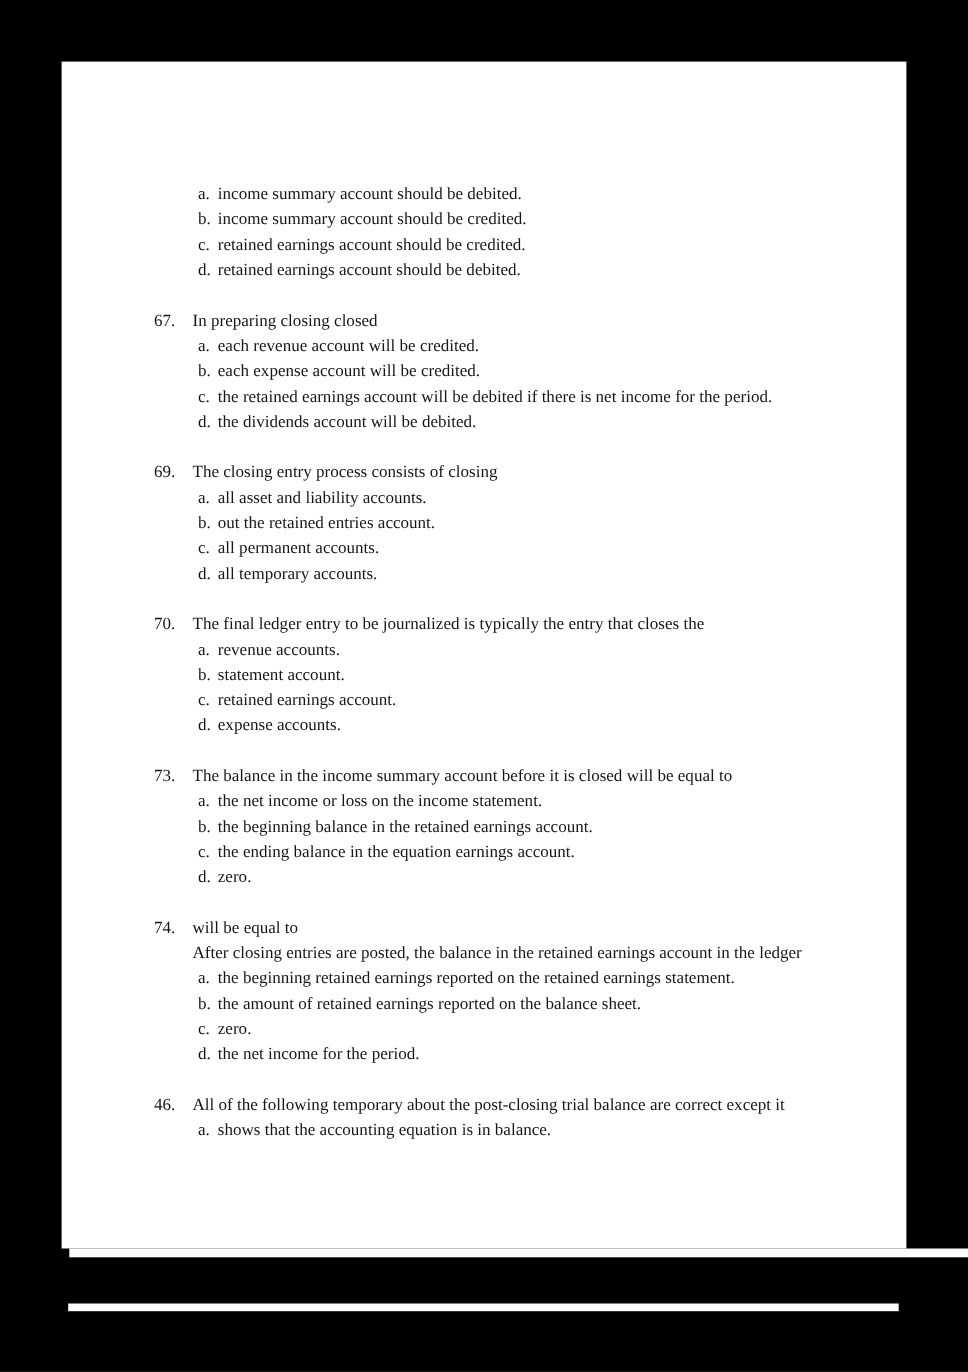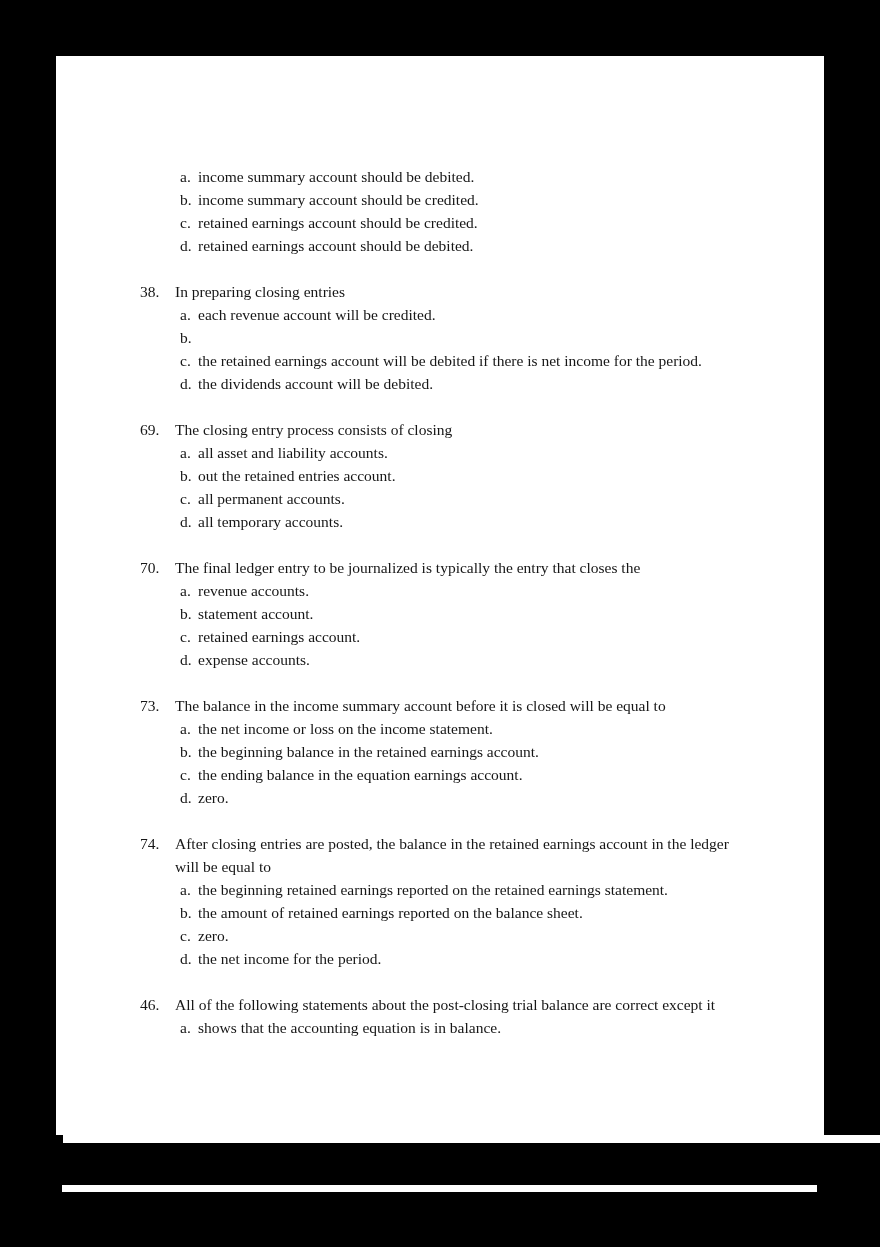--- a/index.html
+++ b/index.html
@@ -88,28 +88,29 @@
         <div class="opt">
           <span class="opt-letter">c.</span>
           <span class="opt-text">retained earnings account should be credited.</span>
         </div>
         <div class="opt">
           <span class="opt-letter">d.</span>
           <span class="opt-text">retained earnings account should be debited.</span>
         </div>
       </div>
       <div class="question-block">
-        <div class="qnum">38.</div>
-        <div class="stem-line">In preparing closing entries</div>
+        <div class="qnum">67.</div>
+        <div class="stem-line">In preparing closing closed</div>
         <div class="opt">
           <span class="opt-letter">a.</span>
           <span class="opt-text">each revenue account will be credited.</span>
         </div>
         <div class="opt">
           <span class="opt-letter">b.</span>
+          <span class="opt-text">each expense account will be credited.</span>
         </div>
         <div class="opt">
           <span class="opt-letter">c.</span>
           <span class="opt-text">the retained earnings account will be debited if there is net income for the period.</span>
         </div>
         <div class="opt">
           <span class="opt-letter">d.</span>
           <span class="opt-text">the dividends account will be debited.</span>
         </div>
       </div>
@@ -168,42 +169,42 @@
           <span class="opt-letter">c.</span>
           <span class="opt-text">the ending balance in the equation earnings account.</span>
         </div>
         <div class="opt">
           <span class="opt-letter">d.</span>
           <span class="opt-text">zero.</span>
         </div>
       </div>
       <div class="question-block">
         <div class="qnum">74.</div>
+        <div class="stem-line">will be equal to</div>
         <div class="stem-line">After closing entries are posted, the balance in the retained earnings account in the ledger</div>
-        <div class="stem-line">will be equal to</div>
         <div class="opt">
           <span class="opt-letter">a.</span>
           <span class="opt-text">the beginning retained earnings reported on the retained earnings statement.</span>
         </div>
         <div class="opt">
           <span class="opt-letter">b.</span>
           <span class="opt-text">the amount of retained earnings reported on the balance sheet.</span>
         </div>
         <div class="opt">
           <span class="opt-letter">c.</span>
           <span class="opt-text">zero.</span>
         </div>
         <div class="opt">
           <span class="opt-letter">d.</span>
           <span class="opt-text">the net income for the period.</span>
         </div>
       </div>
       <div class="question-block">
         <div class="qnum">46.</div>
-        <div class="stem-line">All of the following statements about the post-closing trial balance are correct except it</div>
+        <div class="stem-line">All of the following temporary about the post-closing trial balance are correct except it</div>
         <div class="opt">
           <span class="opt-letter">a.</span>
           <span class="opt-text">shows that the accounting equation is in balance.</span>
         </div>
       </div>
     </div>
 </div>
 <div class="artifact-strip-1"></div>
 <div class="artifact-strip-2"></div>
 

